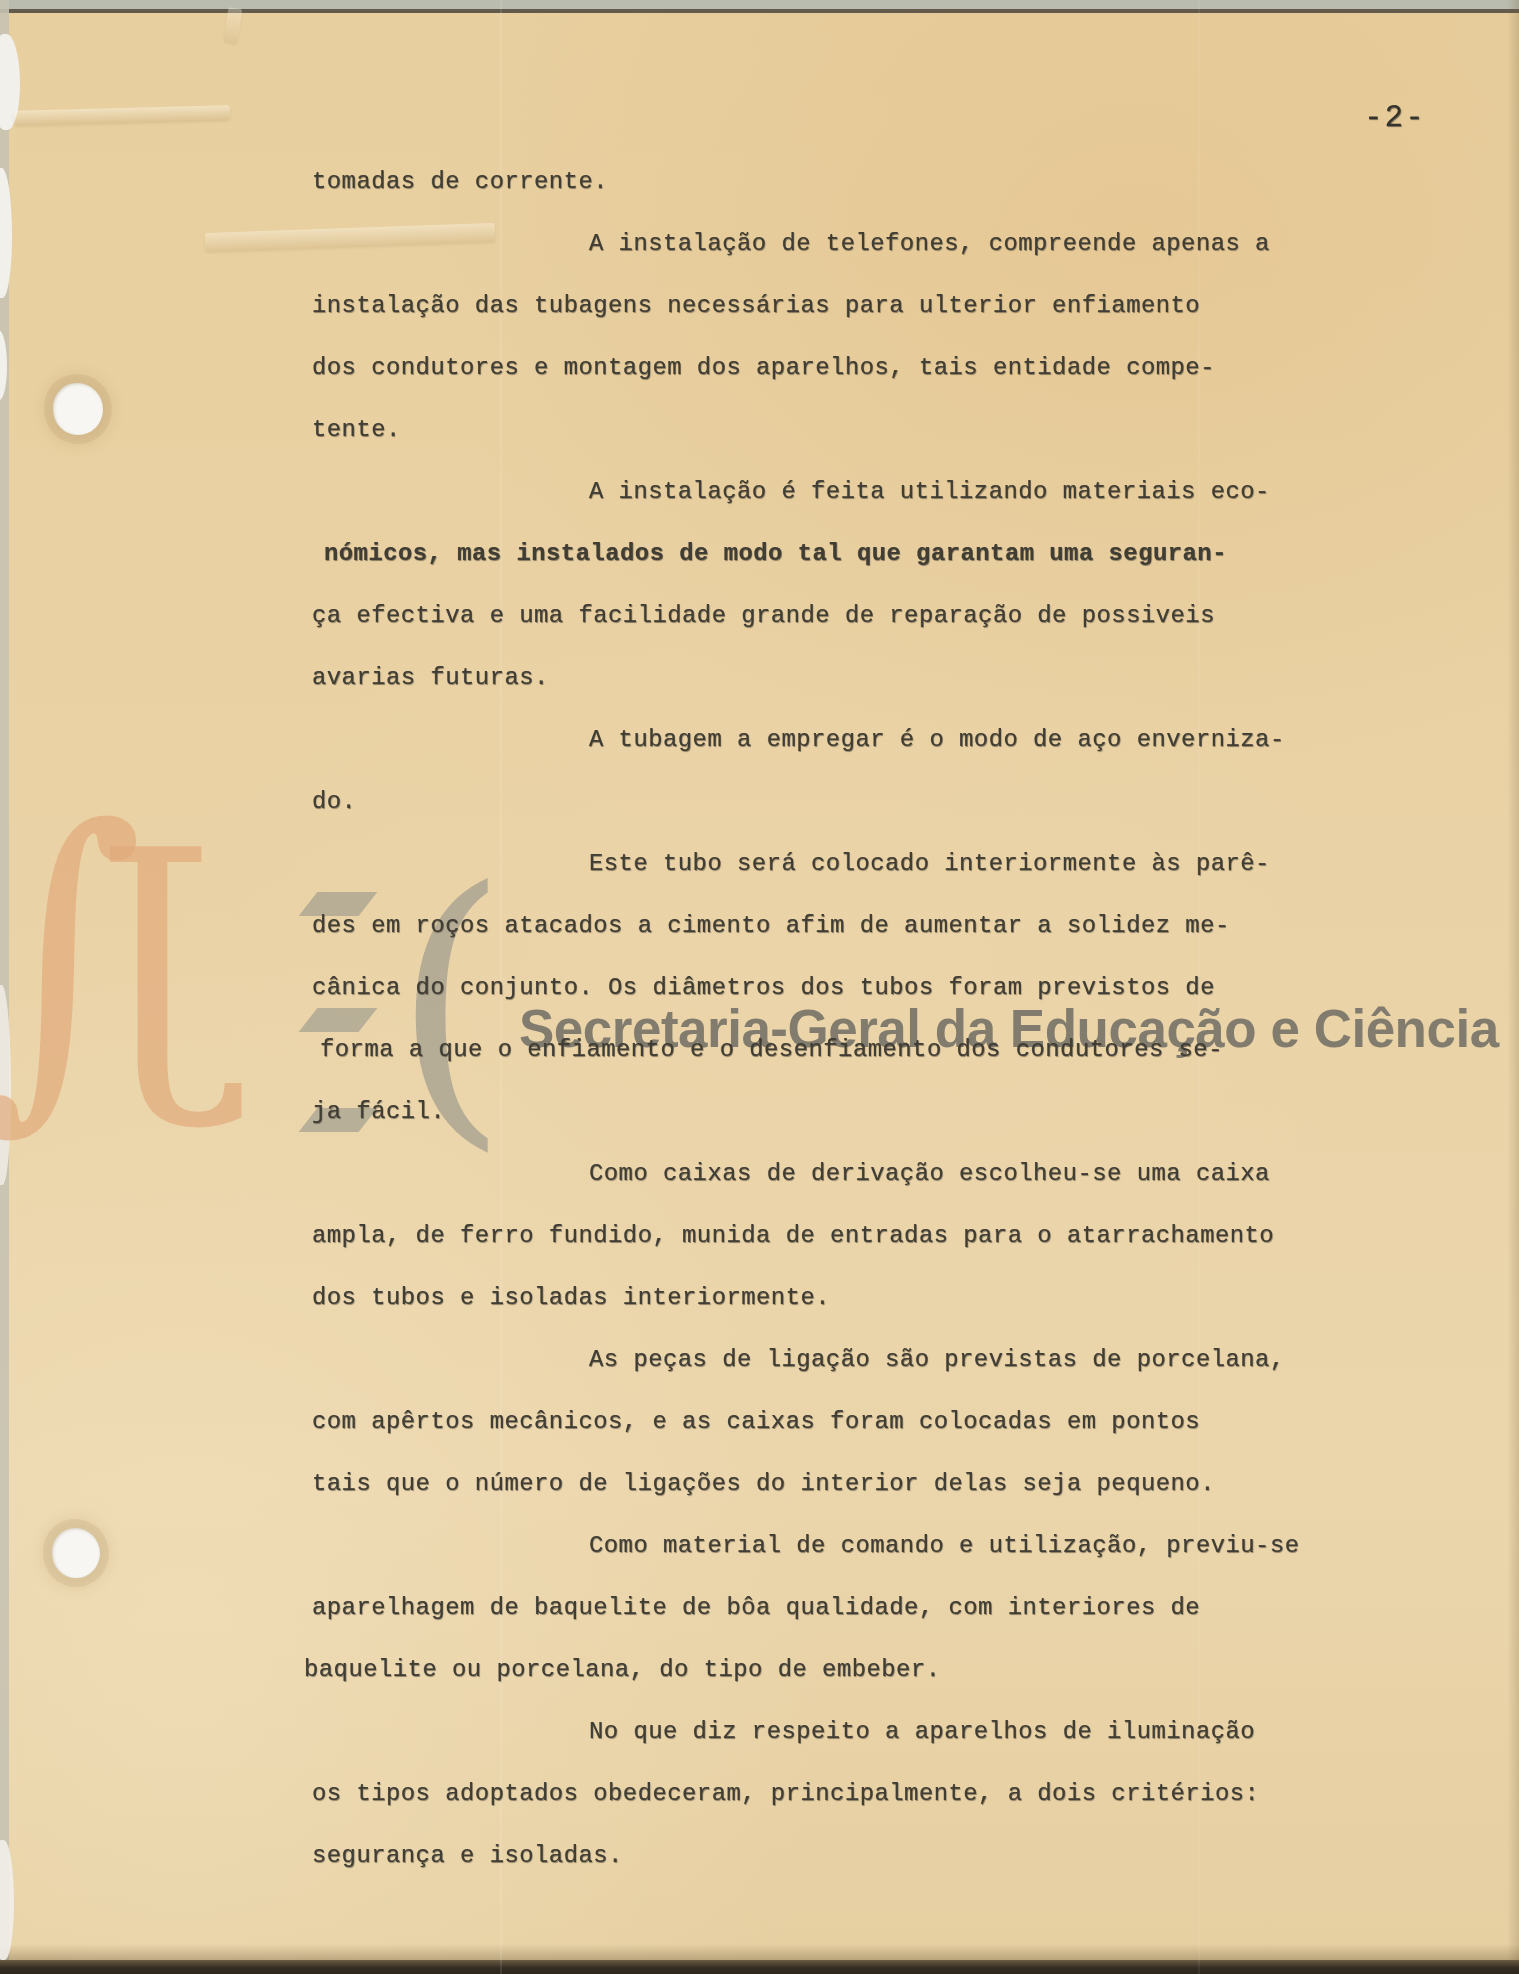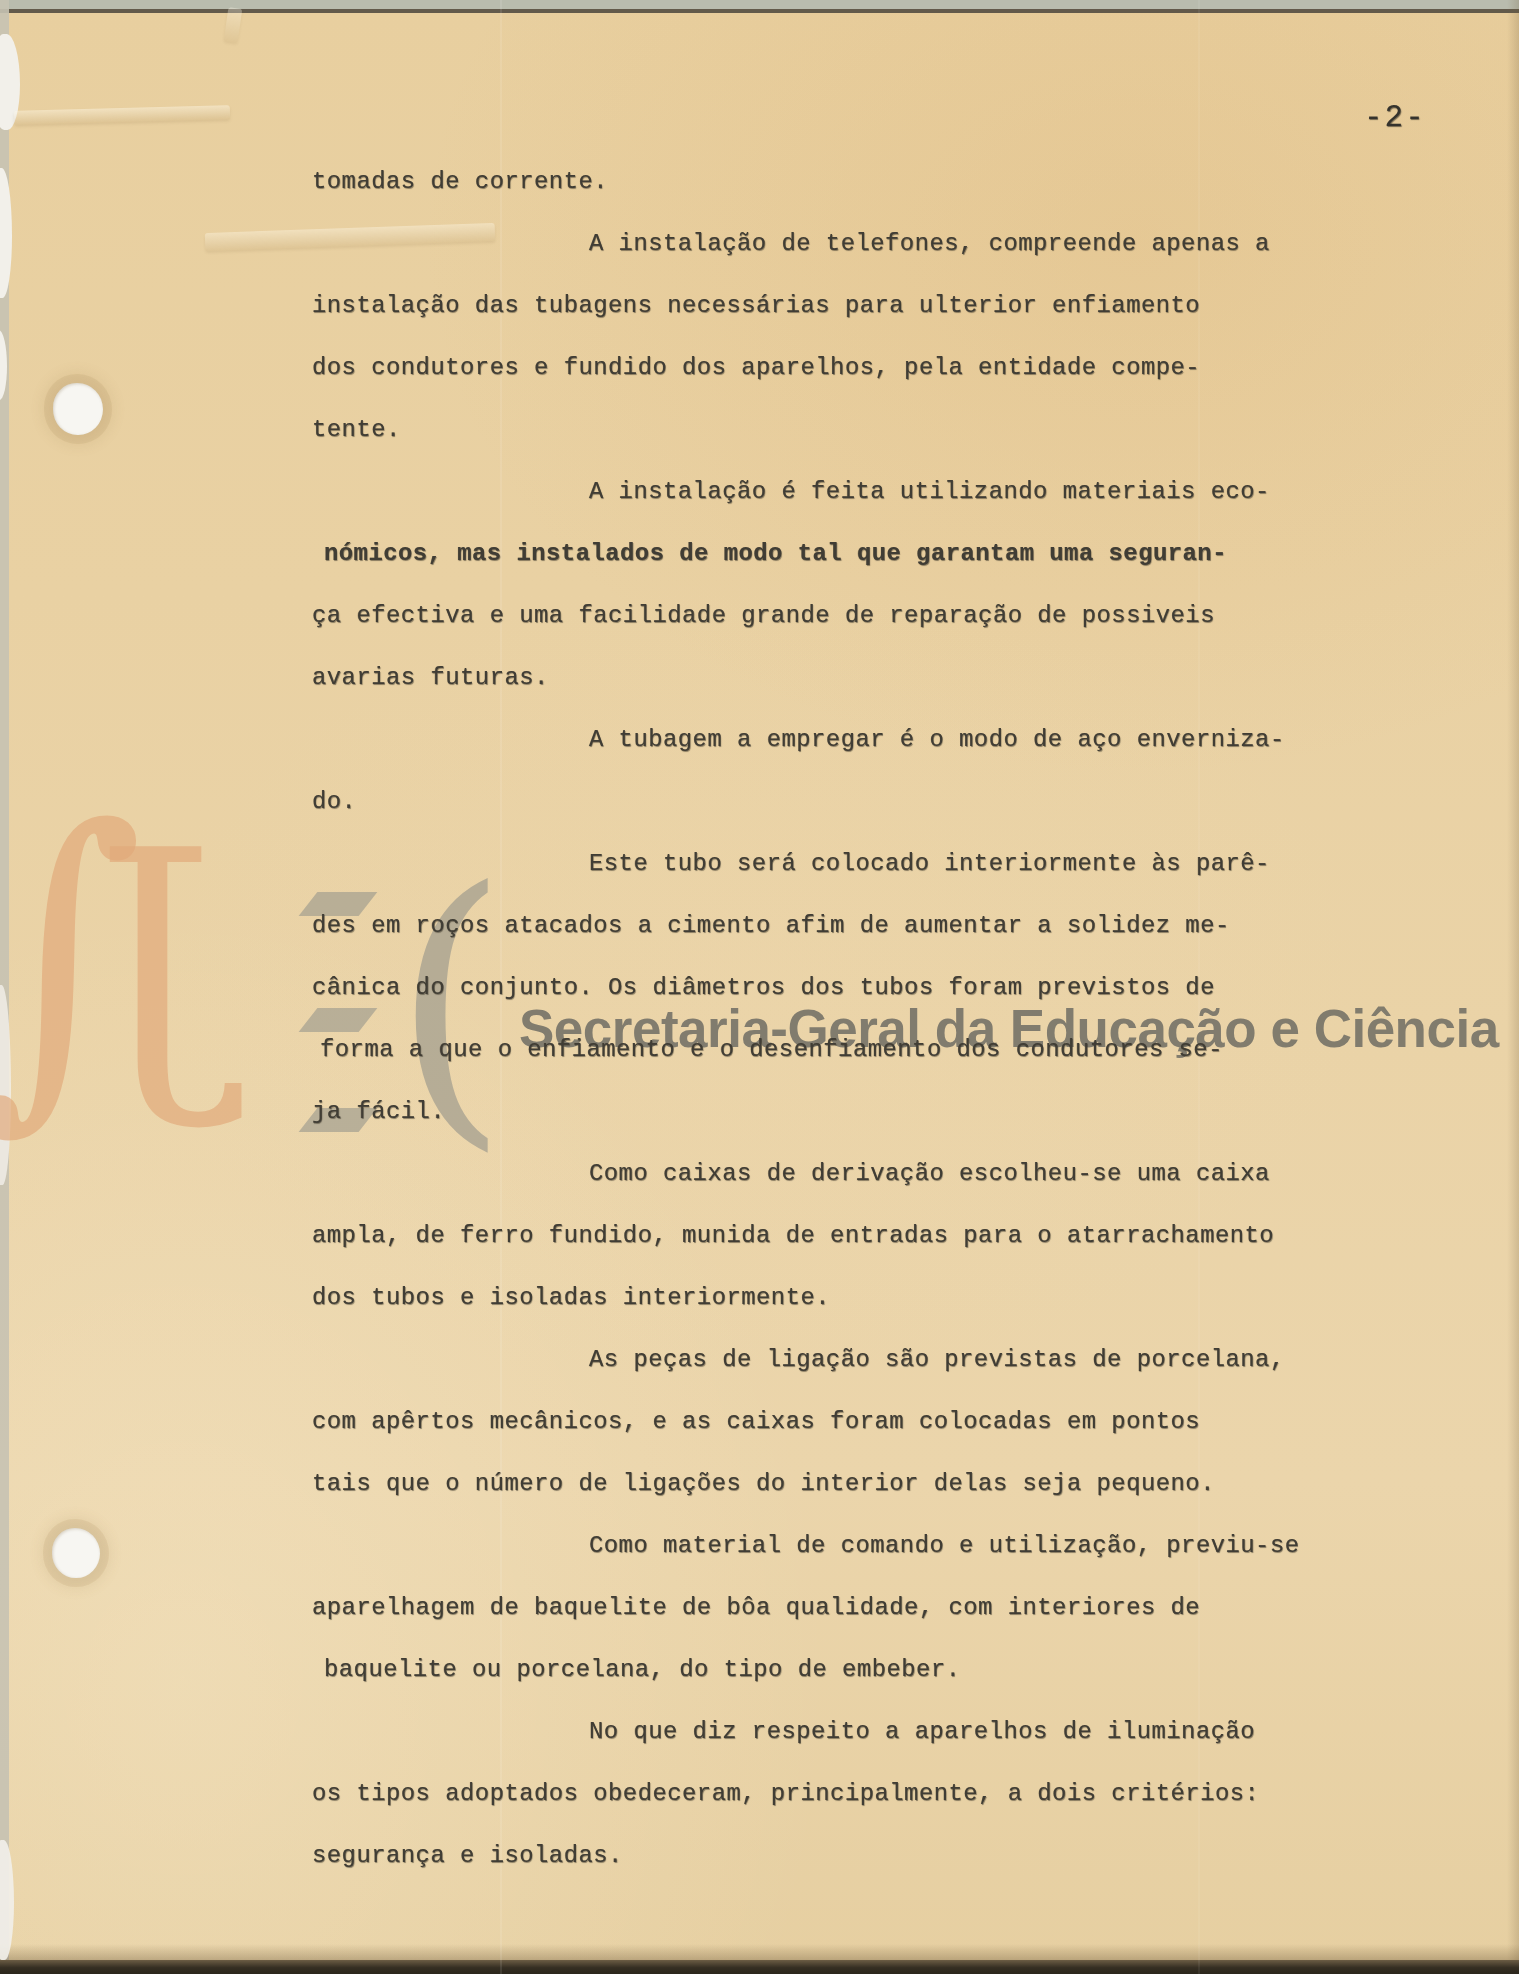--- a/index.html
+++ b/index.html
@@ -89,40 +89,40 @@
     <div class="wm-bar" style="left:308px;top:1008px;"></div>
     <div class="wm-bar" style="left:308px;top:1108px;"></div>
     <div class="wm-bracket">(</div>
     <div class="wm-text">Secretaria-Geral da Educação e Ciência</div>
   </div>
 
   <div id="typed-lines">
       <div class="typed-line" style="left: 312px; top: 162px;">tomadas de corrente.</div>
       <div class="typed-line" style="left: 589px; top: 224px;">A instalação de telefones, compreende apenas a</div>
       <div class="typed-line" style="left: 312px; top: 286px;">instalação das tubagens necessárias para ulterior enfiamento</div>
-      <div class="typed-line" style="left: 312px; top: 348px;">dos condutores e fundido dos aparelhos, pela entidade compe-</div>
+      <div class="typed-line" style="left: 312px; top: 348px;">dos condutores e montagem dos aparelhos, tais entidade compe-</div>
       <div class="typed-line" style="left: 312px; top: 410px;">tente.</div>
       <div class="typed-line" style="left: 589px; top: 472px;">A instalação é feita utilizando materiais eco-</div>
       <div class="typed-line" style="left: 324px; top: 534px; font-weight: bold;">nómicos, mas instalados de modo tal que garantam uma seguran-</div>
       <div class="typed-line" style="left: 312px; top: 596px;">ça efectiva e uma facilidade grande de reparação de possiveis</div>
       <div class="typed-line" style="left: 312px; top: 658px;">avarias futuras.</div>
       <div class="typed-line" style="left: 589px; top: 720px;">A tubagem a empregar é o modo de aço enverniza-</div>
       <div class="typed-line" style="left: 312px; top: 782px;">do.</div>
       <div class="typed-line" style="left: 589px; top: 844px;">Este tubo será colocado interiormente às parê-</div>
       <div class="typed-line" style="left: 312px; top: 906px;">des em roços atacados a cimento afim de aumentar a solidez me-</div>
       <div class="typed-line" style="left: 312px; top: 968px;">cânica do conjunto. Os diâmetros dos tubos foram previstos de</div>
       <div class="typed-line" style="left: 320px; top: 1030px;">forma a que o enfiamento e o desenfiamento dos condutores se-</div>
       <div class="typed-line" style="left: 312px; top: 1092px;">ja fácil.</div>
       <div class="typed-line" style="left: 589px; top: 1154px;">Como caixas de derivação escolheu-se uma caixa</div>
       <div class="typed-line" style="left: 312px; top: 1216px;">ampla, de ferro fundido, munida de entradas para o atarrachamento</div>
       <div class="typed-line" style="left: 312px; top: 1278px;">dos tubos e isoladas interiormente.</div>
       <div class="typed-line" style="left: 589px; top: 1340px;">As peças de ligação são previstas de porcelana,</div>
       <div class="typed-line" style="left: 312px; top: 1402px;">com apêrtos mecânicos, e as caixas foram colocadas em pontos</div>
       <div class="typed-line" style="left: 312px; top: 1464px;">tais que o número de ligações do interior delas seja pequeno.</div>
       <div class="typed-line" style="left: 589px; top: 1526px;">Como material de comando e utilização, previu-se</div>
       <div class="typed-line" style="left: 312px; top: 1588px;">aparelhagem de baquelite de bôa qualidade, com interiores de</div>
-      <div class="typed-line" style="left: 324px; top: 1650px; text-align: center;">baquelite ou porcelana, do tipo de embeber.</div>
+      <div class="typed-line" style="left: 304px; top: 1650px; text-align: center;">baquelite ou porcelana, do tipo de embeber.</div>
       <div class="typed-line" style="left: 589px; top: 1712px;">No que diz respeito a aparelhos de iluminação</div>
       <div class="typed-line" style="left: 312px; top: 1774px;">os tipos adoptados obedeceram, principalmente, a dois critérios:</div>
       <div class="typed-line" style="left: 312px; top: 1836px;">segurança e isoladas.</div>
     </div>
 
 </div>
 
 </body></html>

